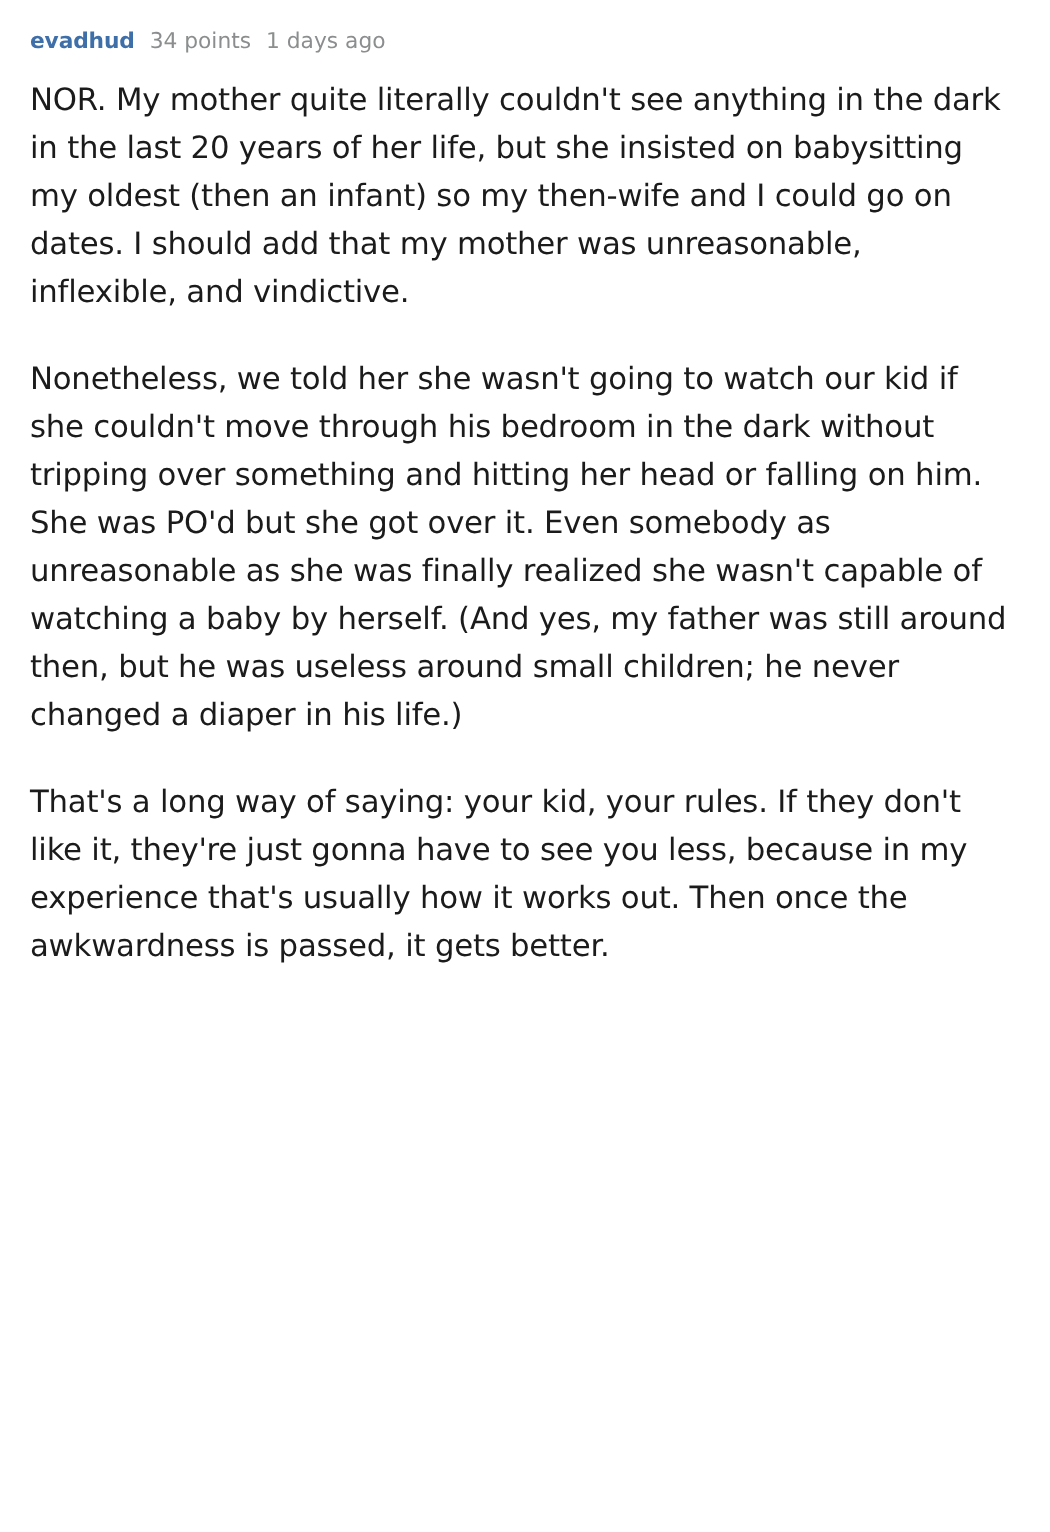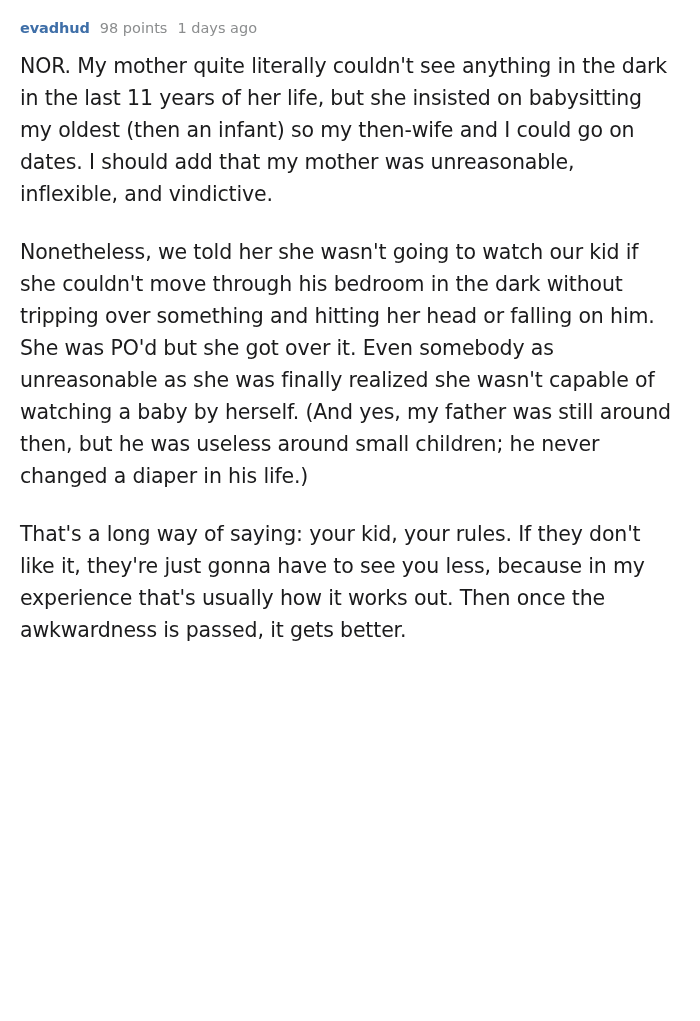--- a/index.html
+++ b/index.html
@@ -51,23 +51,23 @@
     margin-bottom: 0;
   }
 </style>
 </head>
 <body>
 
 <div class="comment">
 
   <div class="comment-header">
     <span class="author">evadhud</span>
-    <span class="meta">98 points</span>
+    <span class="meta">34 points</span>
     <span class="meta">1 days ago</span>
   </div>
 
   <div class="comment-body">
-    <p>NOR. My mother quite literally couldn't see anything in the dark in the last 11 years of her life, but she insisted on babysitting my oldest (then an infant) so my then-wife and I could go on dates. I should add that my mother was unreasonable, inflexible, and vindictive.</p>
+    <p>NOR. My mother quite literally couldn't see anything in the dark in the last 20 years of her life, but she insisted on babysitting my oldest (then an infant) so my then-wife and I could go on dates. I should add that my mother was unreasonable, inflexible, and vindictive.</p>
     <p>Nonetheless, we told her she wasn't going to watch our kid if she couldn't move through his bedroom in the dark without tripping over something and hitting her head or falling on him. She was PO'd but she got over it. Even somebody as unreasonable as she was finally realized she wasn't capable of watching a baby by herself. (And yes, my father was still around then, but he was useless around small children; he never changed a diaper in his life.)</p>
     <p>That's a long way of saying: your kid, your rules. If they don't like it, they're just gonna have to see you less, because in my experience that's usually how it works out. Then once the awkwardness is passed, it gets better.</p>
   </div>
 
 </div>
 
 </body></html>

